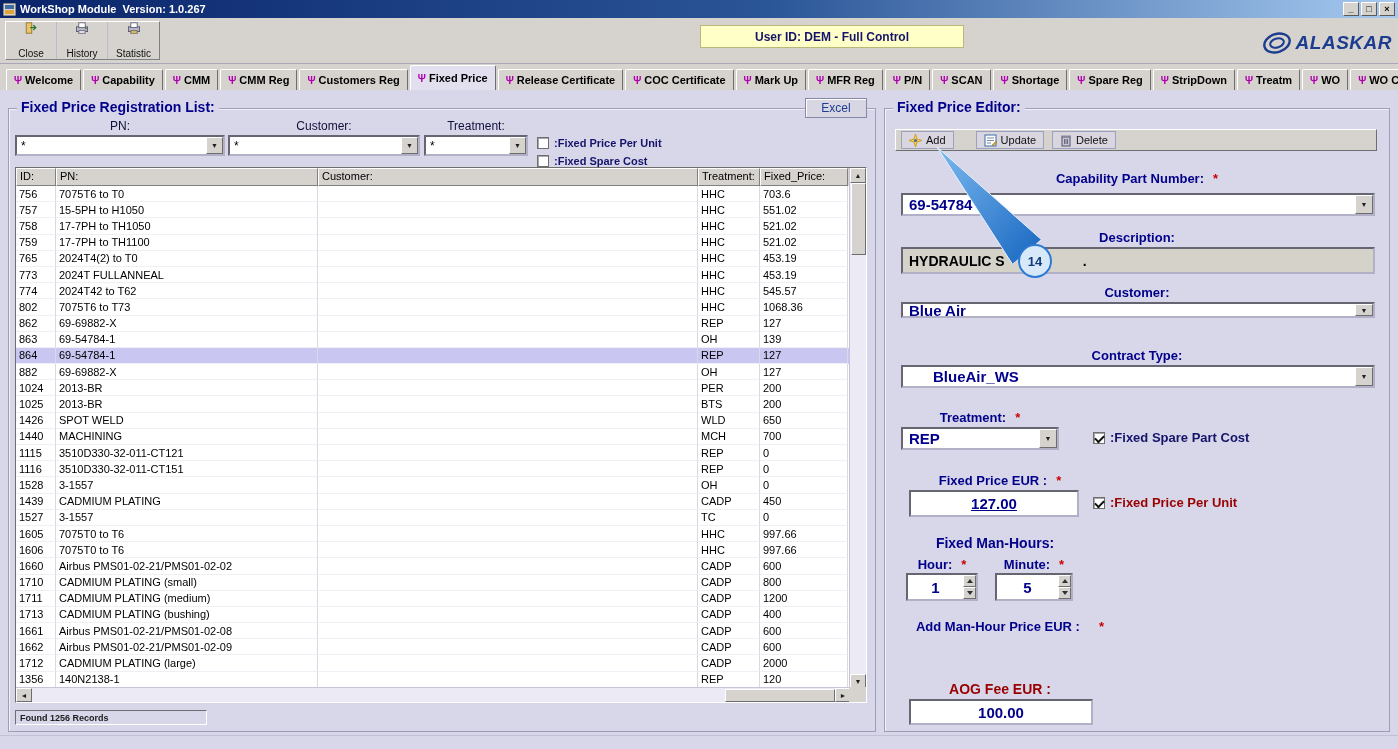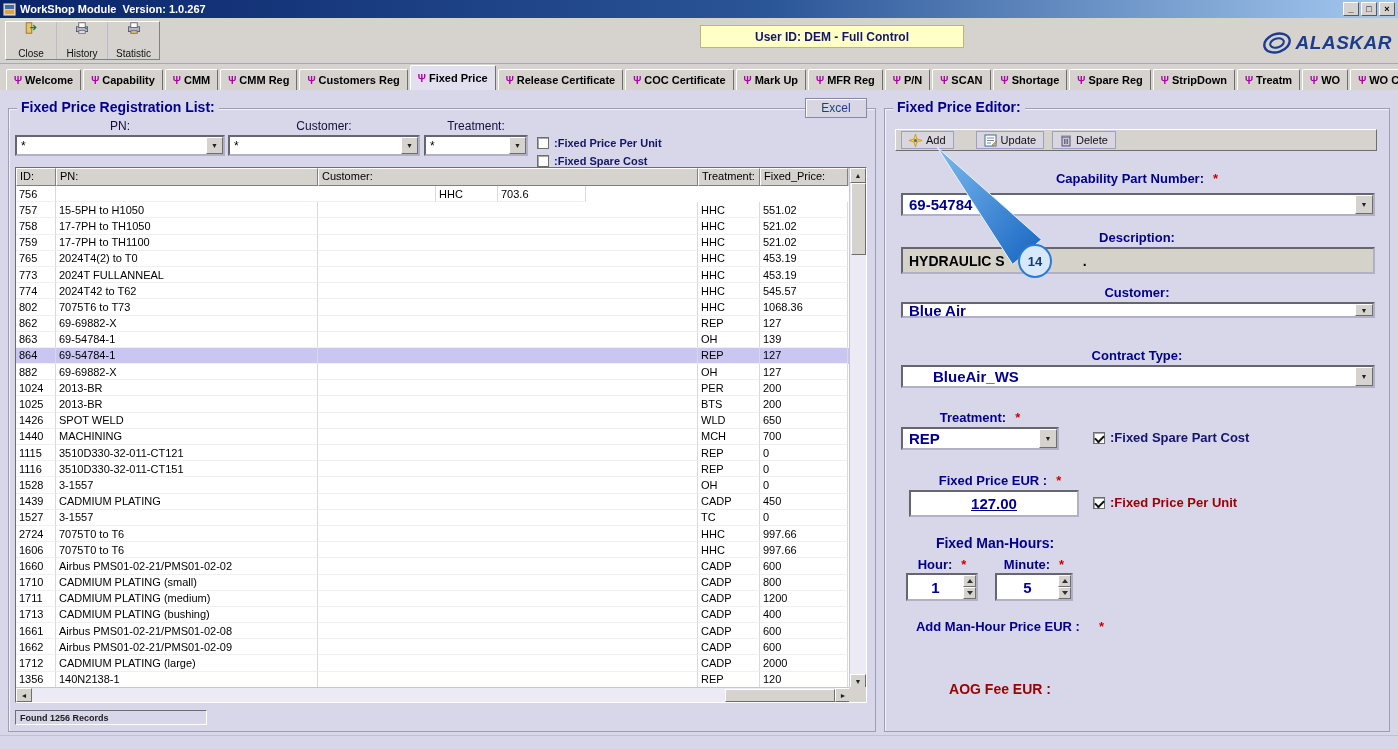--- a/index.html
+++ b/index.html
@@ -291,20 +291,21 @@
       <div class="grid-header">
         <span class="hcell col-id">ID:</span>
         <span class="hcell col-pn">PN:</span>
         <span class="hcell col-cust">Customer:</span>
         <span class="hcell col-treat">Treatment:</span>
         <span class="hcell col-price">Fixed_Price:</span>
       </div>
       <div class="grid-rows">
           <div class="grid-row">
             <div class="grid-cell col-id">756</div>
+            <div class="grid-cell col-pn">7075T6 to T0</div>
             <div class="grid-cell col-cust"></div>
             <div class="grid-cell col-treat">HHC</div>
             <div class="grid-cell col-price">703.6</div>
           </div>
           <div class="grid-row">
             <div class="grid-cell col-id">757</div>
             <div class="grid-cell col-pn">15-5PH to H1050</div>
             <div class="grid-cell col-cust"></div>
             <div class="grid-cell col-treat">HHC</div>
             <div class="grid-cell col-price">551.02</div>
@@ -436,21 +437,21 @@
             <div class="grid-cell col-price">450</div>
           </div>
           <div class="grid-row">
             <div class="grid-cell col-id">1527</div>
             <div class="grid-cell col-pn">3-1557</div>
             <div class="grid-cell col-cust"></div>
             <div class="grid-cell col-treat">TC</div>
             <div class="grid-cell col-price">0</div>
           </div>
           <div class="grid-row">
-            <div class="grid-cell col-id">2724</div>
+            <div class="grid-cell col-id">1605</div>
             <div class="grid-cell col-pn">7075T0 to T6</div>
             <div class="grid-cell col-cust"></div>
             <div class="grid-cell col-treat">HHC</div>
             <div class="grid-cell col-price">997.66</div>
           </div>
           <div class="grid-row">
             <div class="grid-cell col-id">1606</div>
             <div class="grid-cell col-pn">7075T0 to T6</div>
             <div class="grid-cell col-cust"></div>
             <div class="grid-cell col-treat">HHC</div>
@@ -654,20 +655,23 @@
     </div>
 
     <div class="ed-label" style="top:510px; left:0; width:250px;">
       <span>Add Man-Hour Price EUR :</span>
       <span class="star" style="margin-left:10px;">*</span>
     </div>
 
     <div class="ed-label red-label" style="top:572px; left:0; width:230px; font-size:14px;">
       <span>AOG Fee EUR :</span>
     </div>
+    <div class="ed-field" style="left:24px; top:590px; width:184px; height:26px;">
+      <span>100.00</span>
+    </div>
   </div>
 
   <div class="bottom-line"></div>
 </div>
 
 <svg class="overlay">
   <defs>
     <linearGradient id="arrowgrad" x1="0" y1="0" x2="1" y2="1">
       <stop offset="0" stop-color="#7db9ef"></stop>
       <stop offset="1" stop-color="#1565c0"></stop>

